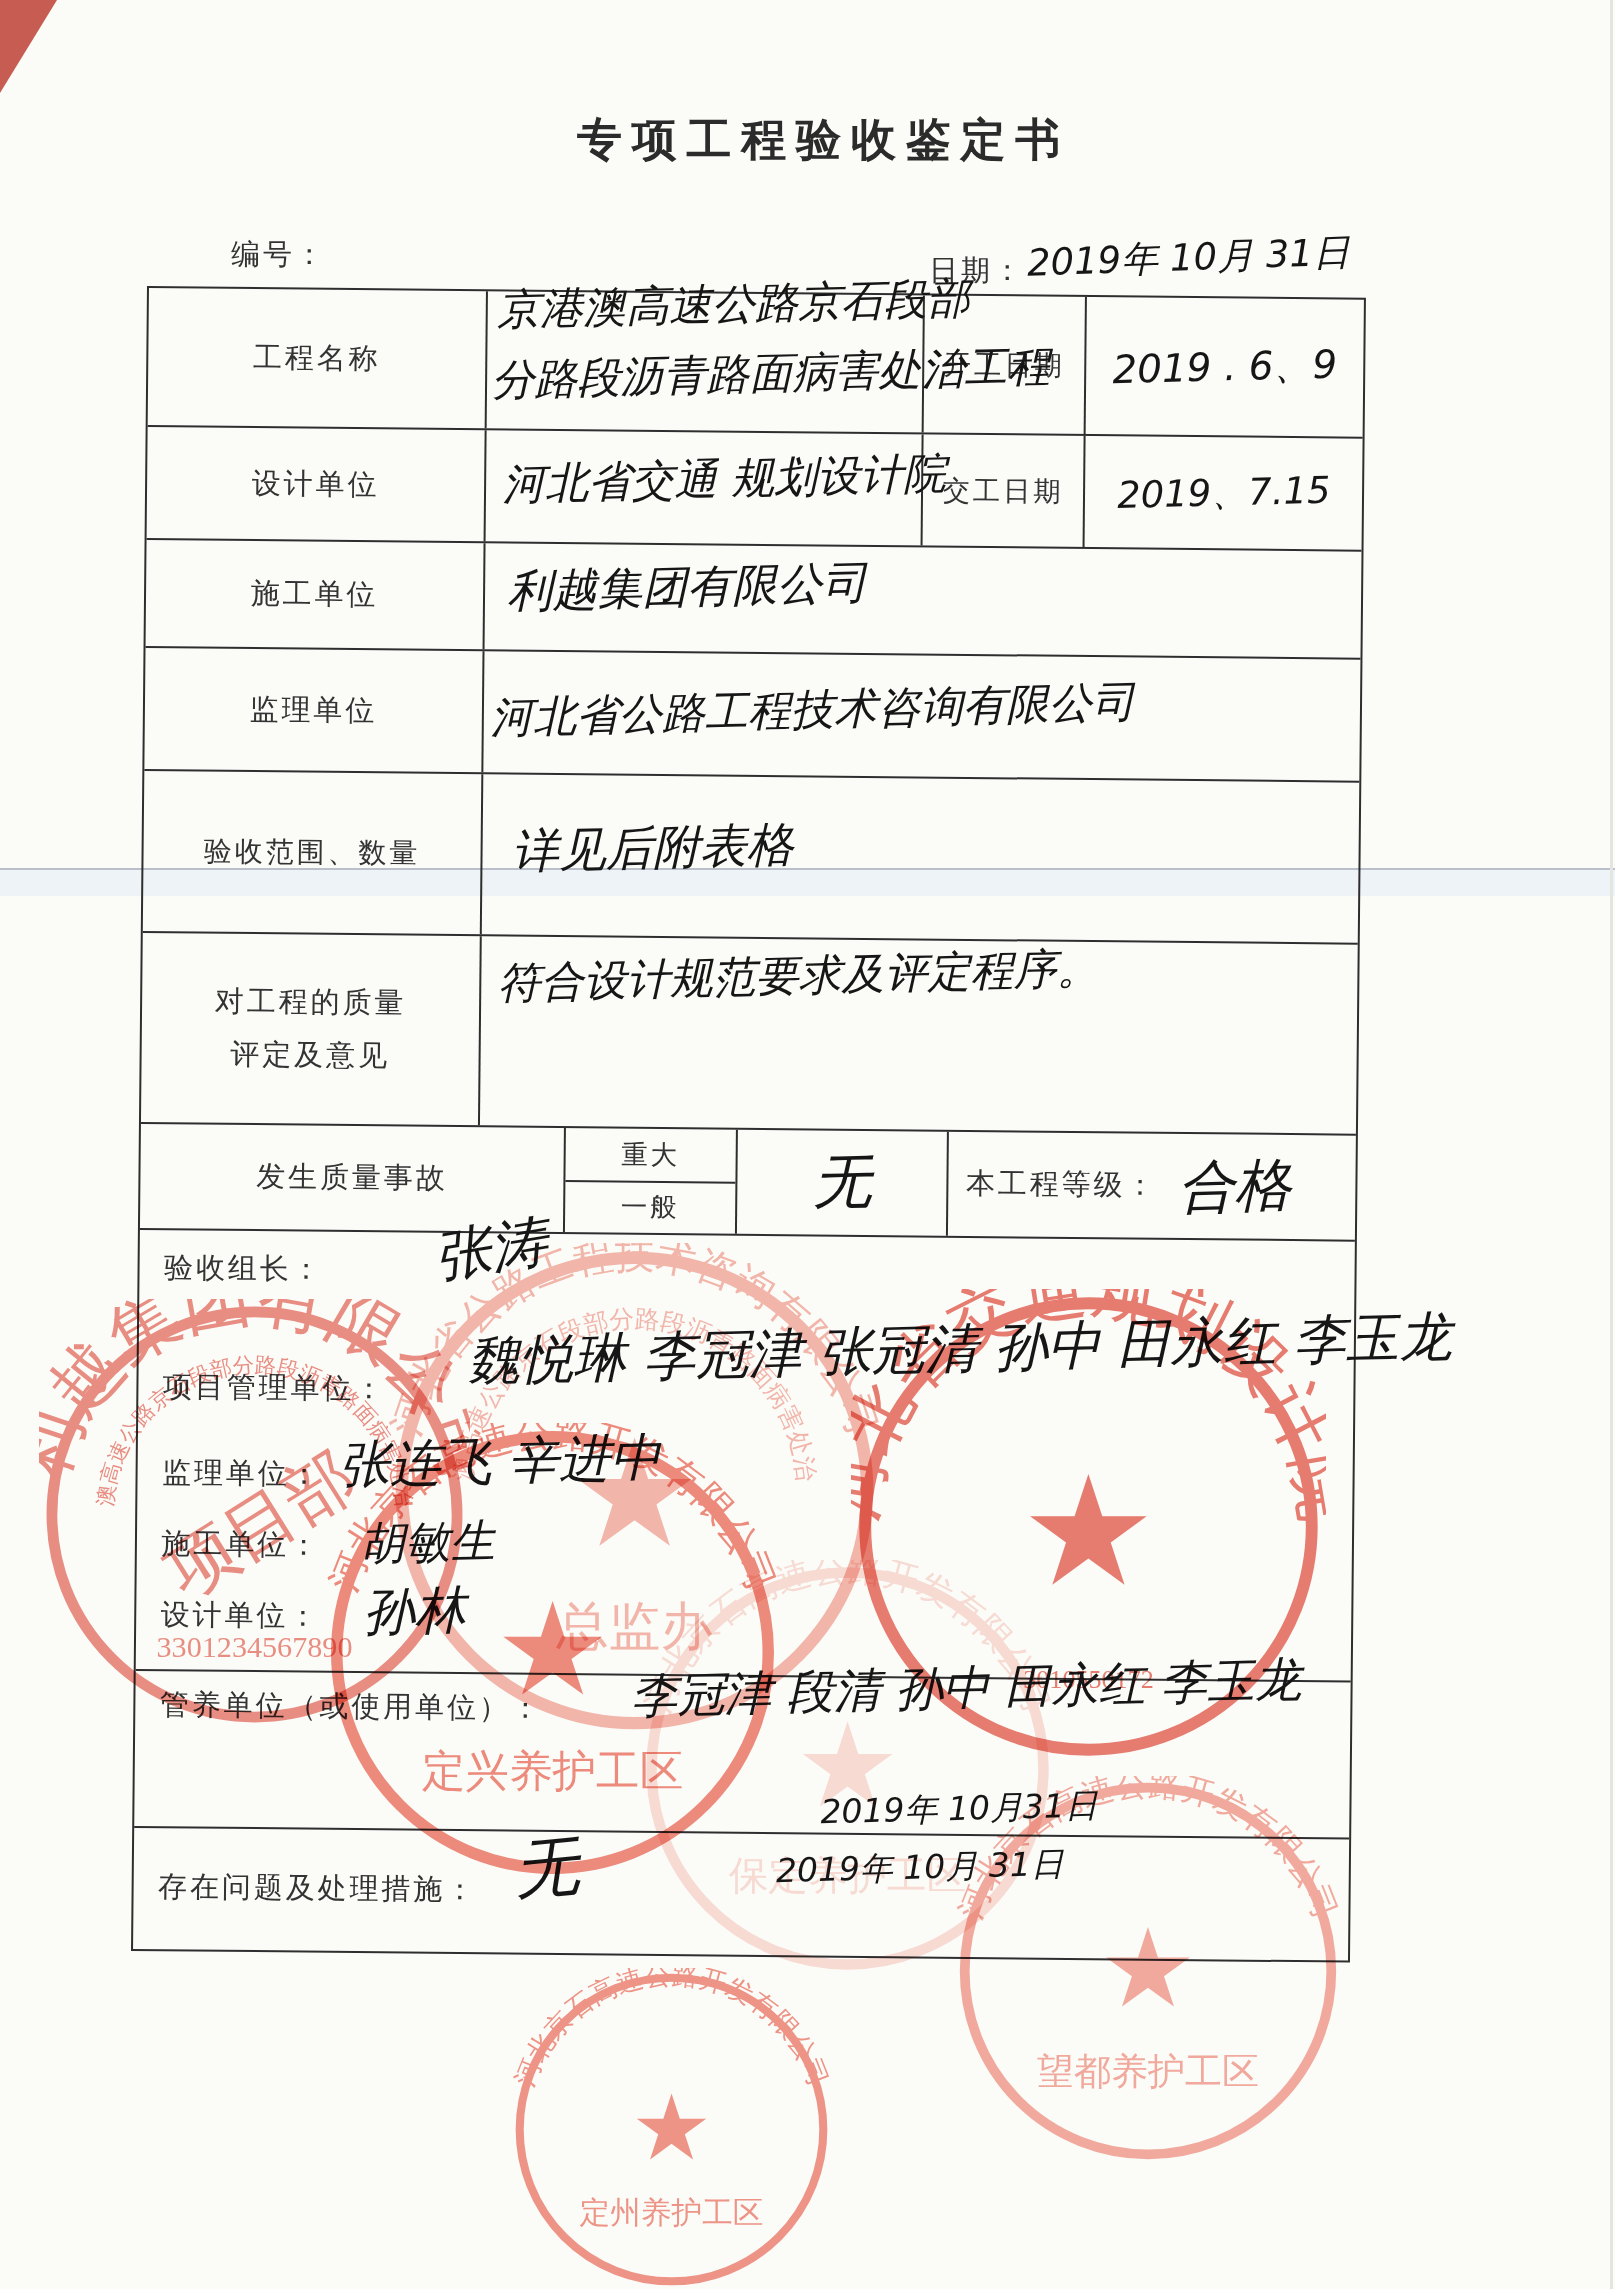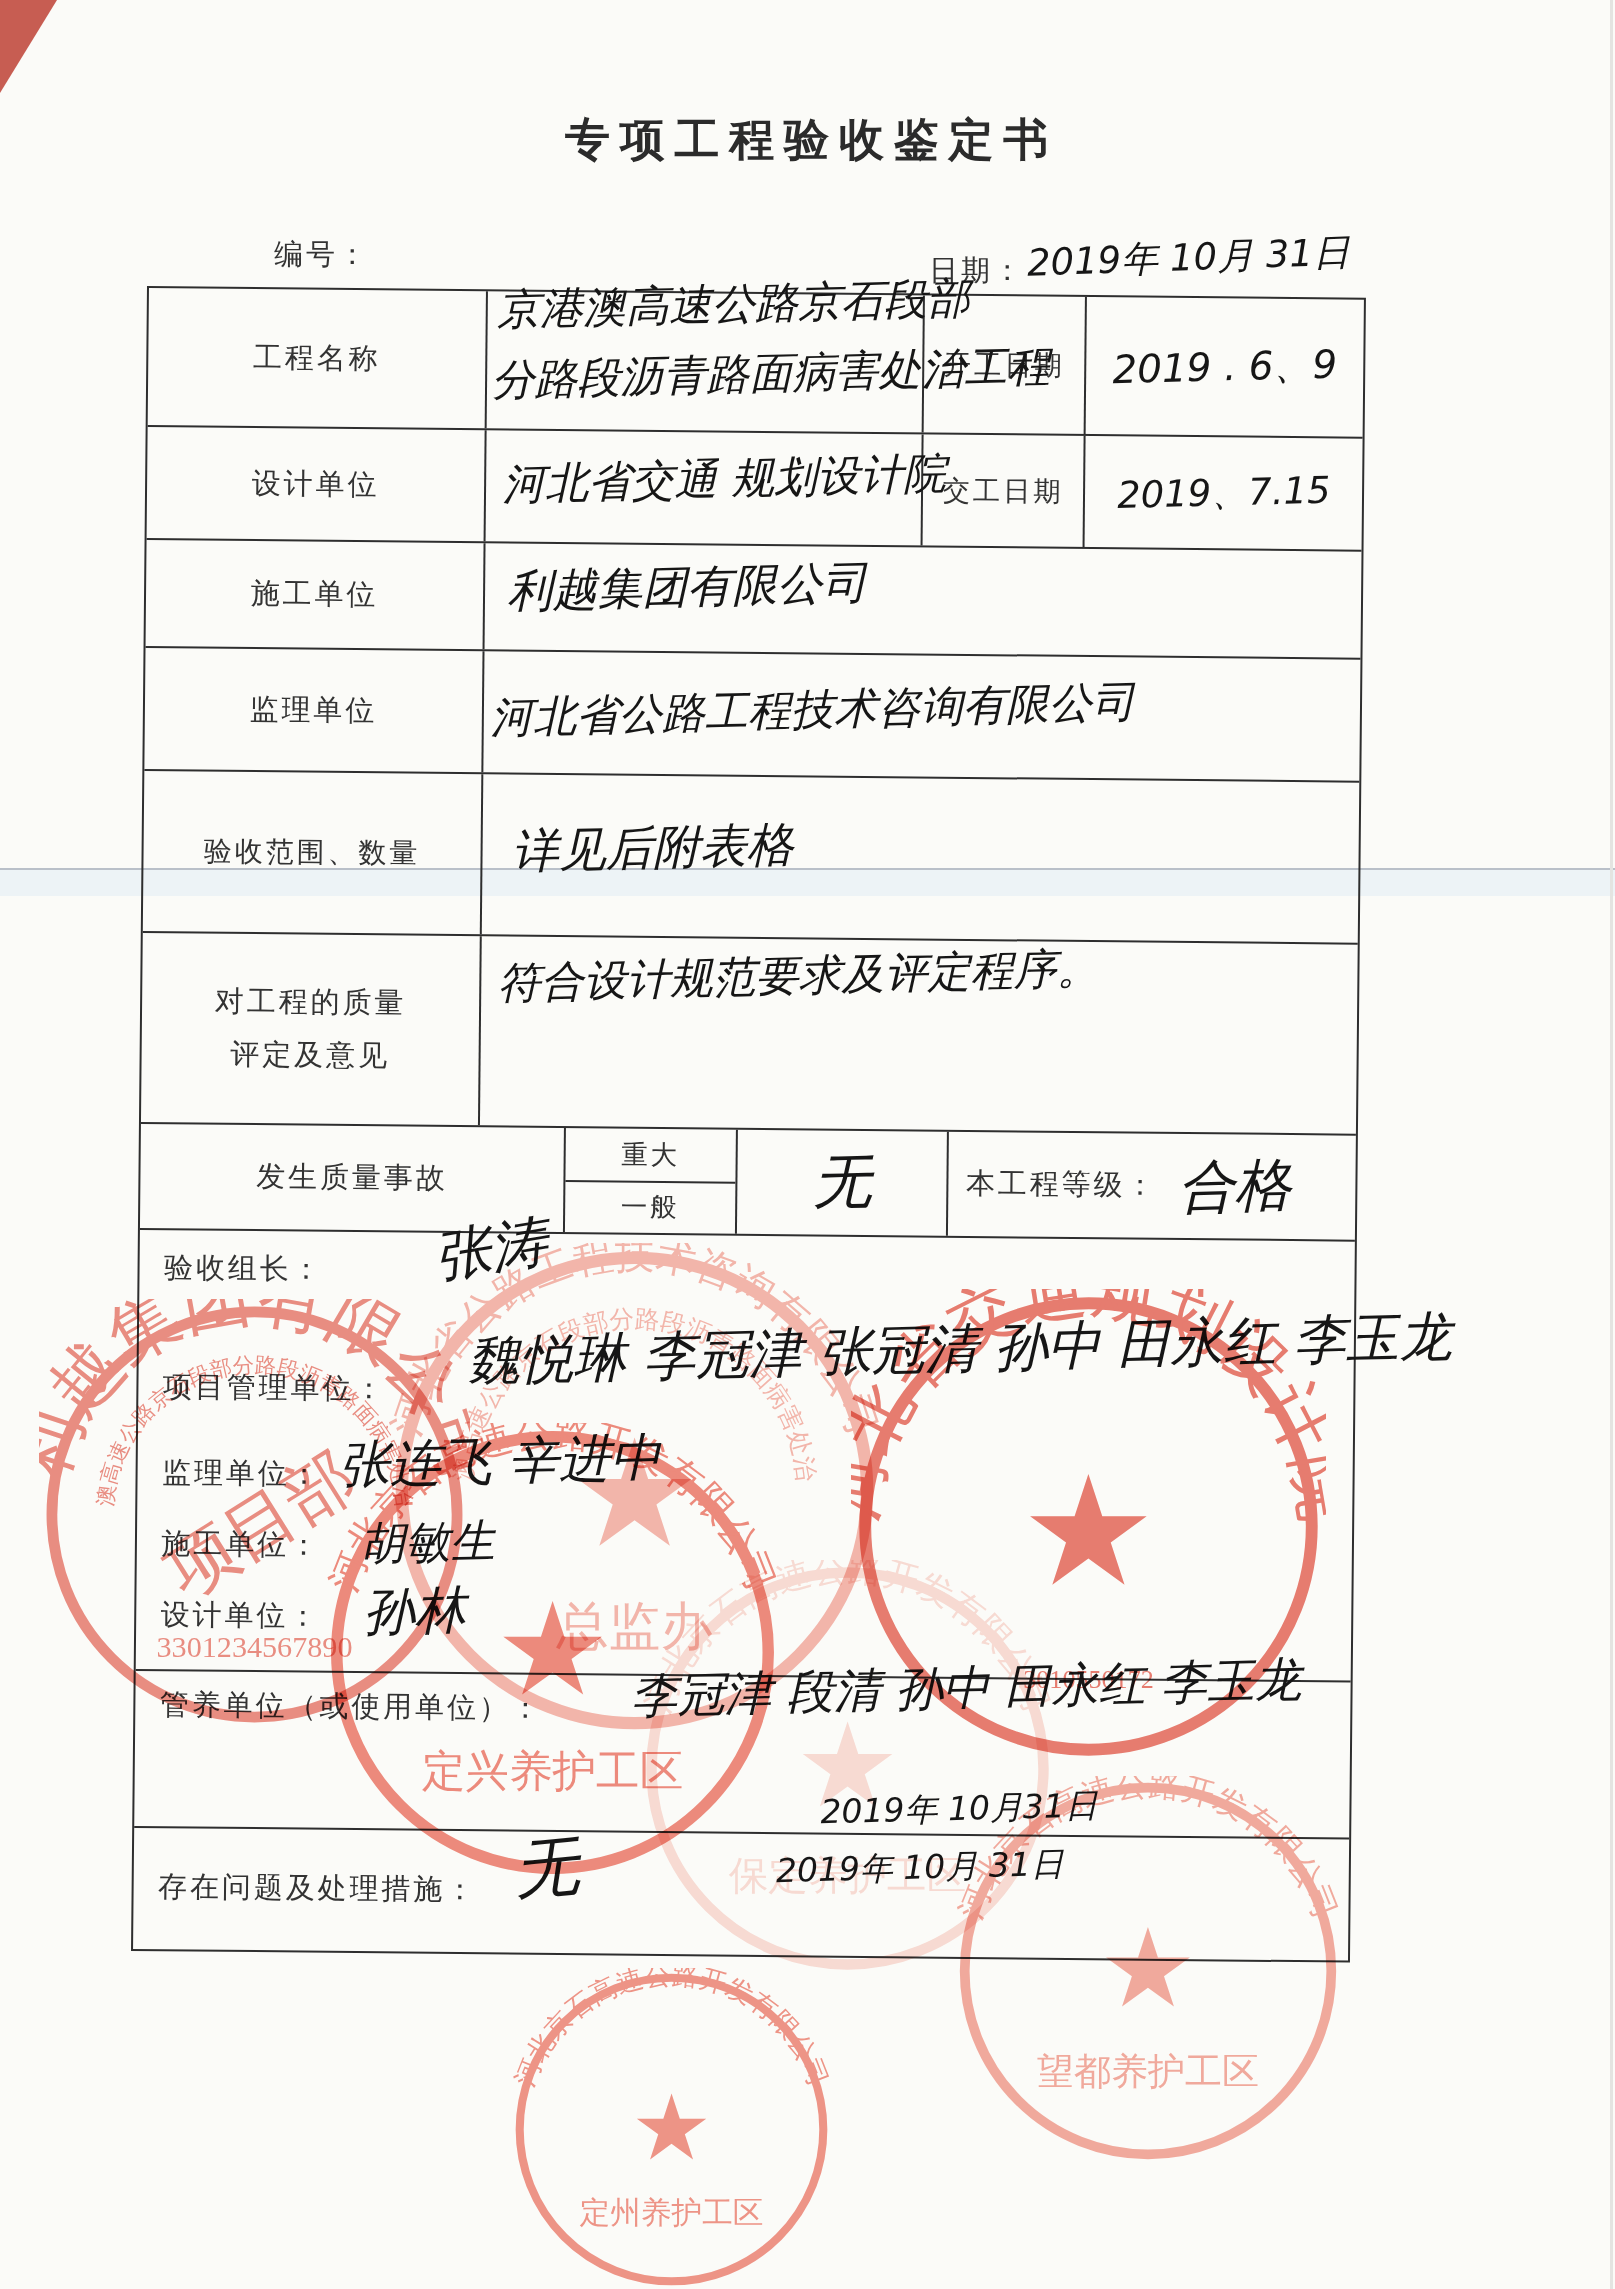--- a/index.html
+++ b/index.html
@@ -40,22 +40,22 @@
 </head>
 <body>
 
 <div class="page">
 
   <div class="corner-mark"></div>
   <div class="scan-line"></div>
   <div class="scan-band"></div>
   <div class="edge-r"></div>
 
-  <div class="abs title" style="left:537px;top:110px;width:549px;text-align:center;">专项工程验收鉴定书</div>
-  <div class="abs lbl" style="left:231px;top:235px;margin-left:43px;">编号：</div>
+  <div class="abs title" style="left:549px;top:110px;width:549px;text-align:center;">专项工程验收鉴定书</div>
+  <div class="abs lbl" style="left:231px;top:235px;">编号：</div>
   <div class="abs lbl" style="left:929px;top:251px;">日期：</div>
   <div class="abs hw" style="left:1027px;top:233px;font-size:37px;">2019年 10月 31日</div>
 
   <div class="table">
 
     <div class="row" style="height:137px;">
       <div class="cell" style="left:0;width:337px;">
         <span class="lbl">工程名称</span>
       </div>
       <div class="cell bl" style="left:337px;width:437px;"></div>

